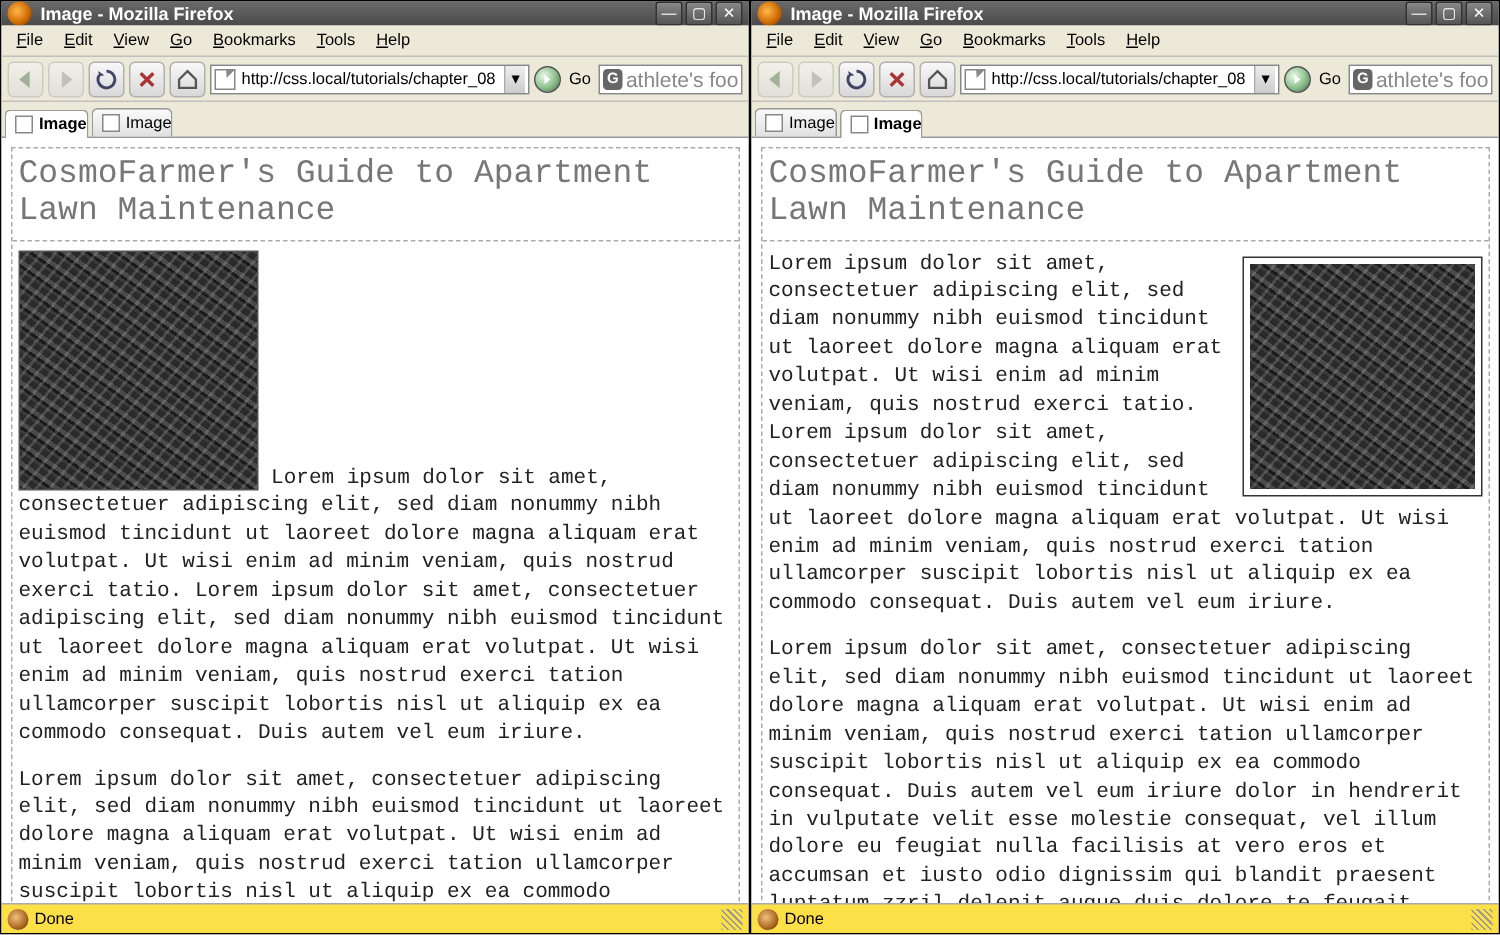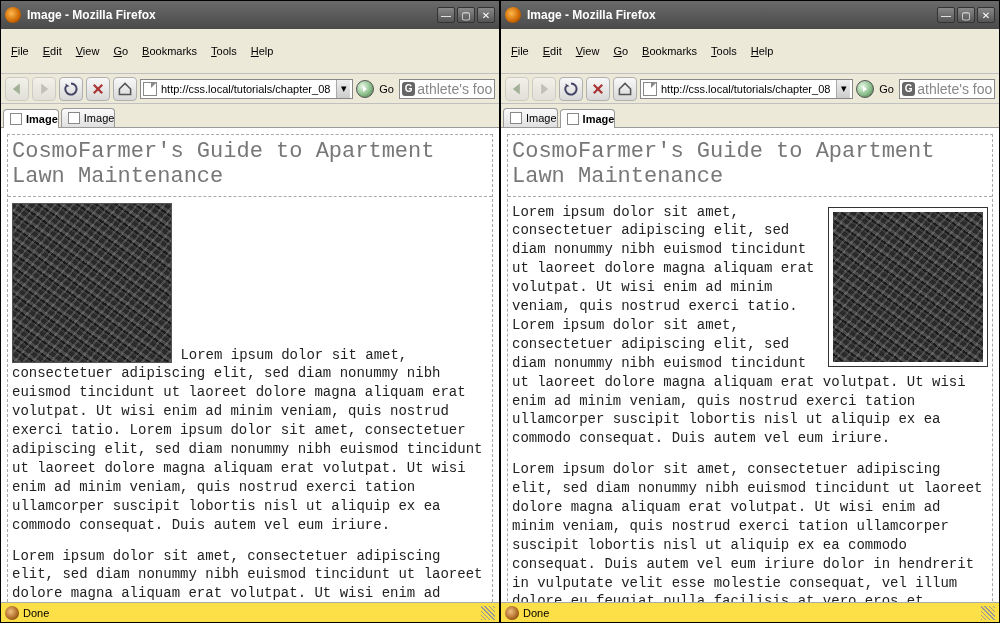--- a/index.html
+++ b/index.html
@@ -21,21 +21,21 @@
     flex-direction: column;
     border: 1px solid #000;
     background: #ece9d8;
   }
   .titlebar {
     background: linear-gradient(to bottom, #6a6a6a, #4a4a4a);
     color: #fff;
     display: flex;
     align-items: center;
     padding: 2px 4px;
-    height: 28px;
+    height: 16px;
   }
   .titlebar .app-icon {
     width: 16px;
     height: 16px;
     background: radial-gradient(circle at 40% 40%, #ffb84d, #cc6600 60%, #663300);
     border-radius: 50%;
     margin-right: 6px;
   }
   .titlebar .title-text {
     flex: 1;
@@ -49,21 +49,21 @@
     border: 1px solid #333;
     border-radius: 2px;
     color: #fff;
     display: flex; align-items: center; justify-content: center;
     font-size: 10px;
     cursor: pointer;
   }
   .menubar {
     display: flex;
     gap: 2px;
-    padding: 14px 4px;
+    padding: 2px 4px;
     background: #ece9d8;
     border-bottom: 1px solid #c0c0c0;
   }
   .menubar .menu-item {
     padding: 2px 6px;
     cursor: pointer;
   }
   .menubar .menu-item .ul { text-decoration: underline; }
   .toolbar {
     display: flex;

